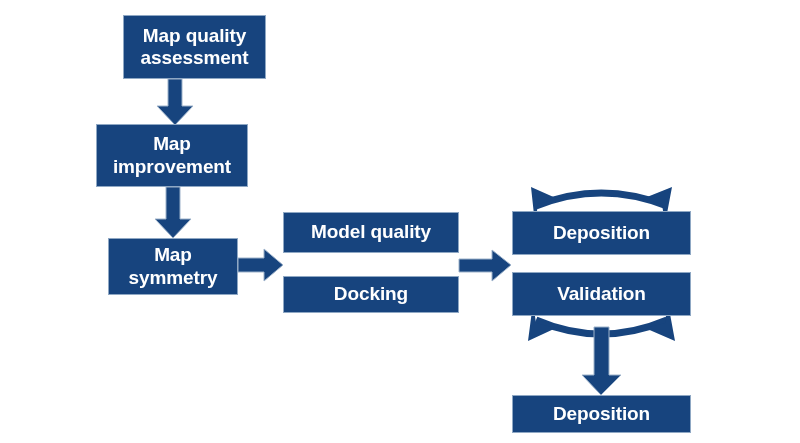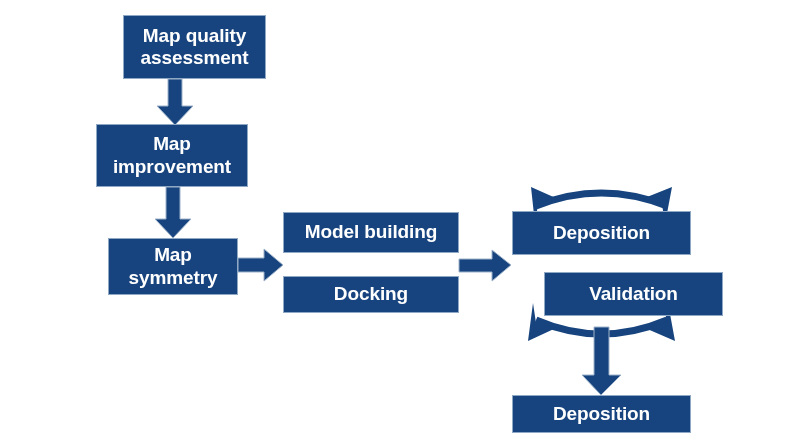--- a/index.html
+++ b/index.html
@@ -38,21 +38,21 @@
     padding: 0 6px;
     box-sizing: border-box;
   }
   
   #node-map-quality      { left: 103px; top: 15px;  width: 143px; height: 64px; margin-left: 20px; }
   #node-map-improvement  { left: 96px;  top: 124px; width: 152px; height: 63px; }
   #node-map-symmetry     { left: 108px; top: 238px; width: 130px; height: 57px; }
   #node-model-building   { left: 283px; top: 212px; width: 176px; height: 41px; }
   #node-docking          { left: 283px; top: 276px; width: 176px; height: 37px; }
   #node-refinement       { left: 512px; top: 211px; width: 179px; height: 44px; }
-  #node-validation       { left: 512px; top: 272px; width: 179px; height: 44px; margin-left: 32px; }
+  #node-validation       { left: 512px; top: 272px; width: 179px; height: 44px; }
   #node-deposition       { left: 512px; top: 395px; width: 179px; height: 38px; }
 
   
   #connectors {
     position: absolute;
     left: 0; top: 0;
     width: 800px;
     height: 443px;
     pointer-events: none;
   }
@@ -114,21 +114,21 @@
     <span class="node-label">Map
 improvement</span>
   </div>
 
   <div class="node" id="node-map-symmetry">
     <span class="node-label">Map
 symmetry</span>
   </div>
 
   <div class="node" id="node-model-building">
-    <span class="node-label">Model building</span>
+    <span class="node-label">Model quality</span>
   </div>
 
   <div class="node" id="node-docking">
     <span class="node-label">Docking</span>
   </div>
 
   <div class="node" id="node-refinement">
     <span class="node-label">Deposition</span>
   </div>
 

